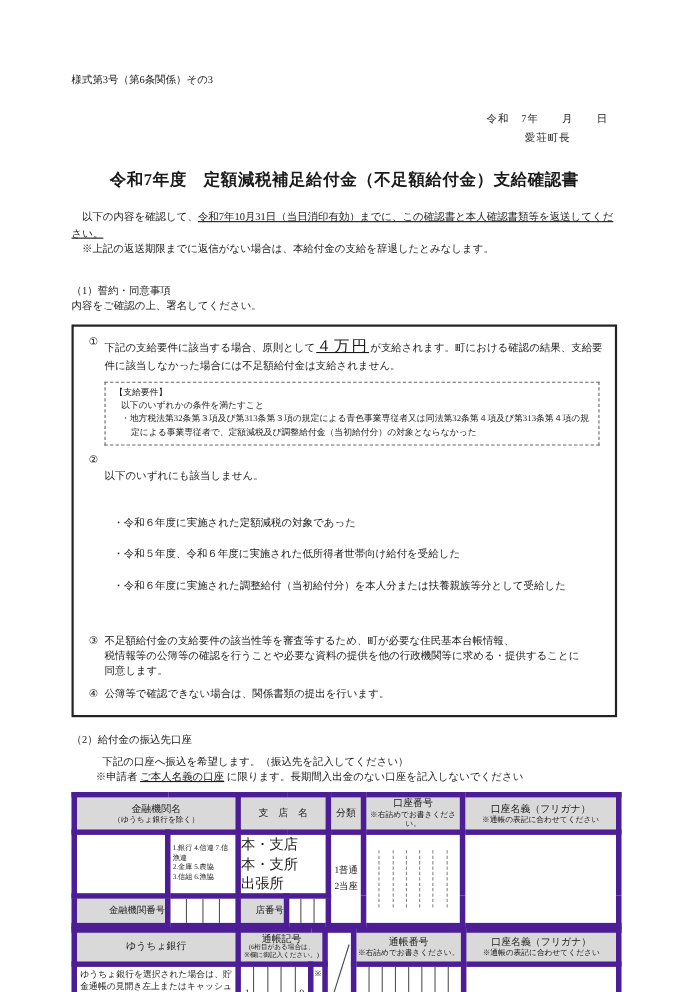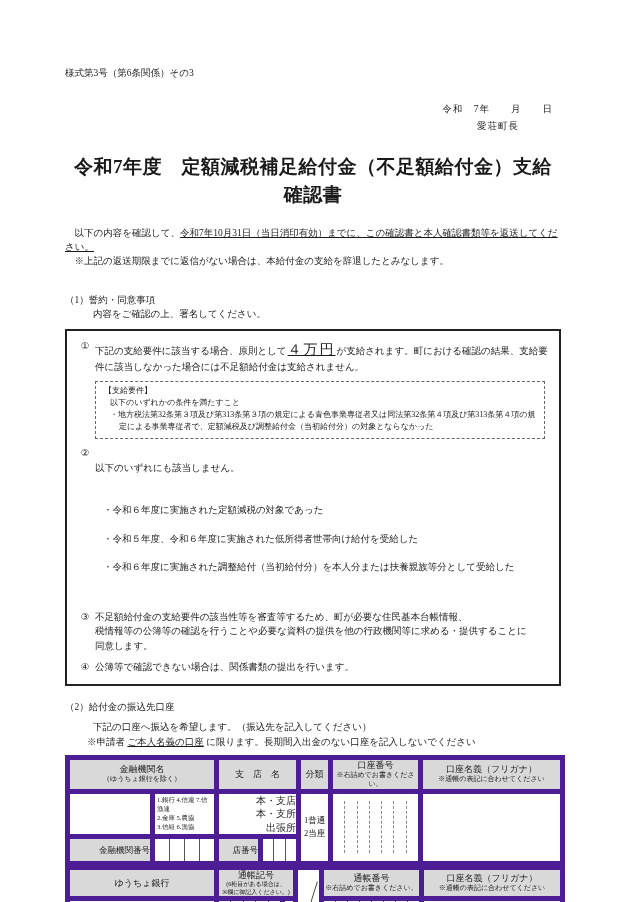--- a/index.html
+++ b/index.html
@@ -6,25 +6,25 @@
   body{
     width:630px;height:902px;background:#ffffff;color:#1a1a1a;
     font-family:"Liberation Serif","DejaVu Serif",serif;
     font-size:9.5px;line-height:1.5;
   }
   .page{position:relative;width:622px;height:902px;overflow:hidden;background:#fff;}
   .content{position:absolute;left:65px;top:66px;width:496px;}
   .form-number{font-size:9.5px;margin-bottom:22px;}
   .date-line{text-align:right;padding-right:8px;margin-bottom:2px;letter-spacing:1px;}
   .addressee{text-align:right;padding-right:42px;margin-bottom:20px;letter-spacing:1px;}
-  .doc-title{text-align:center;font-weight:bold;font-size:19px;letter-spacing:0.5px;margin-bottom:16px;}
+  .doc-title{text-align:center;font-weight:bold;font-size:15px;letter-spacing:0.5px;margin-bottom:16px;}
   .para{white-space:pre-line;margin-bottom:0;}
   .u{text-decoration:underline;}
   .sec-heading{margin-top:24px;}
-  .sec-sub{margin-left:28px;margin-bottom:8px;}
+  .sec-sub{margin-bottom:8px;}
   
   .pledge-box{border:2px solid #222;padding:8px 10px 10px 8px;margin-bottom:14px;}
   .item{display:flex;margin-top:7px;}
   .item:first-child{margin-top:0;}
   .item .num{width:20px;flex:none;text-align:center;}
   .item .txt{flex:1;white-space:pre-line;}
   .amount{font-size:14px;text-decoration:underline;letter-spacing:2px;padding:0 1px;text-align:center;}
   .req-box{border:1px dashed #666;margin:7px 4px 2px 20px;padding:3px 8px 5px 8px;font-size:8px;line-height:1.5;}
   .req-title{margin-bottom:0;}
   .req-intro{margin-left:6px;}
@@ -42,21 +42,21 @@
   .hc .note{font-size:7px;display:block;}
   .tiny{font-size:6.5px;line-height:1.35;}
   .t2{margin-top:-1px;}
   .boxes{display:flex;height:100%;width:100%;}
   .boxes>span{flex:1;border-left:1px solid #555;display:flex;align-items:center;justify-content:center;font-size:9px;}
   .boxes>span:first-child{border-left:none;}
   .boxes.dashed>span{border-left:1px dashed #888;}
   .boxes.dashed>span:first-child{border-left:none;}
   .class-cell{font-size:8.5px;line-height:1.6;padding-left:3px;white-space:pre-line;}
   .codes-cell{padding:1px 2px;}
-  .branch-cell{text-align:right;font-size:10px;line-height:1.35;}
+  .branch-cell{text-align:left;font-size:13px;line-height:1.35;}
   .label-cell{text-align:right;font-size:8.5px;}
   .yucho-note{font-size:8px;line-height:1.35;padding:1px 3px;}
   .sym-note{font-size:6px;line-height:1.25;display:block;}
   .asterisk-cell{font-size:7px;text-align:center;vertical-align:top;padding-top:1px;}
   .diag-cell{padding:0;}
   .diag-cell svg{display:block;width:100%;height:100%;}
   .holder-blank{background:#fff;}
 </style>
 </head>
 <body>

